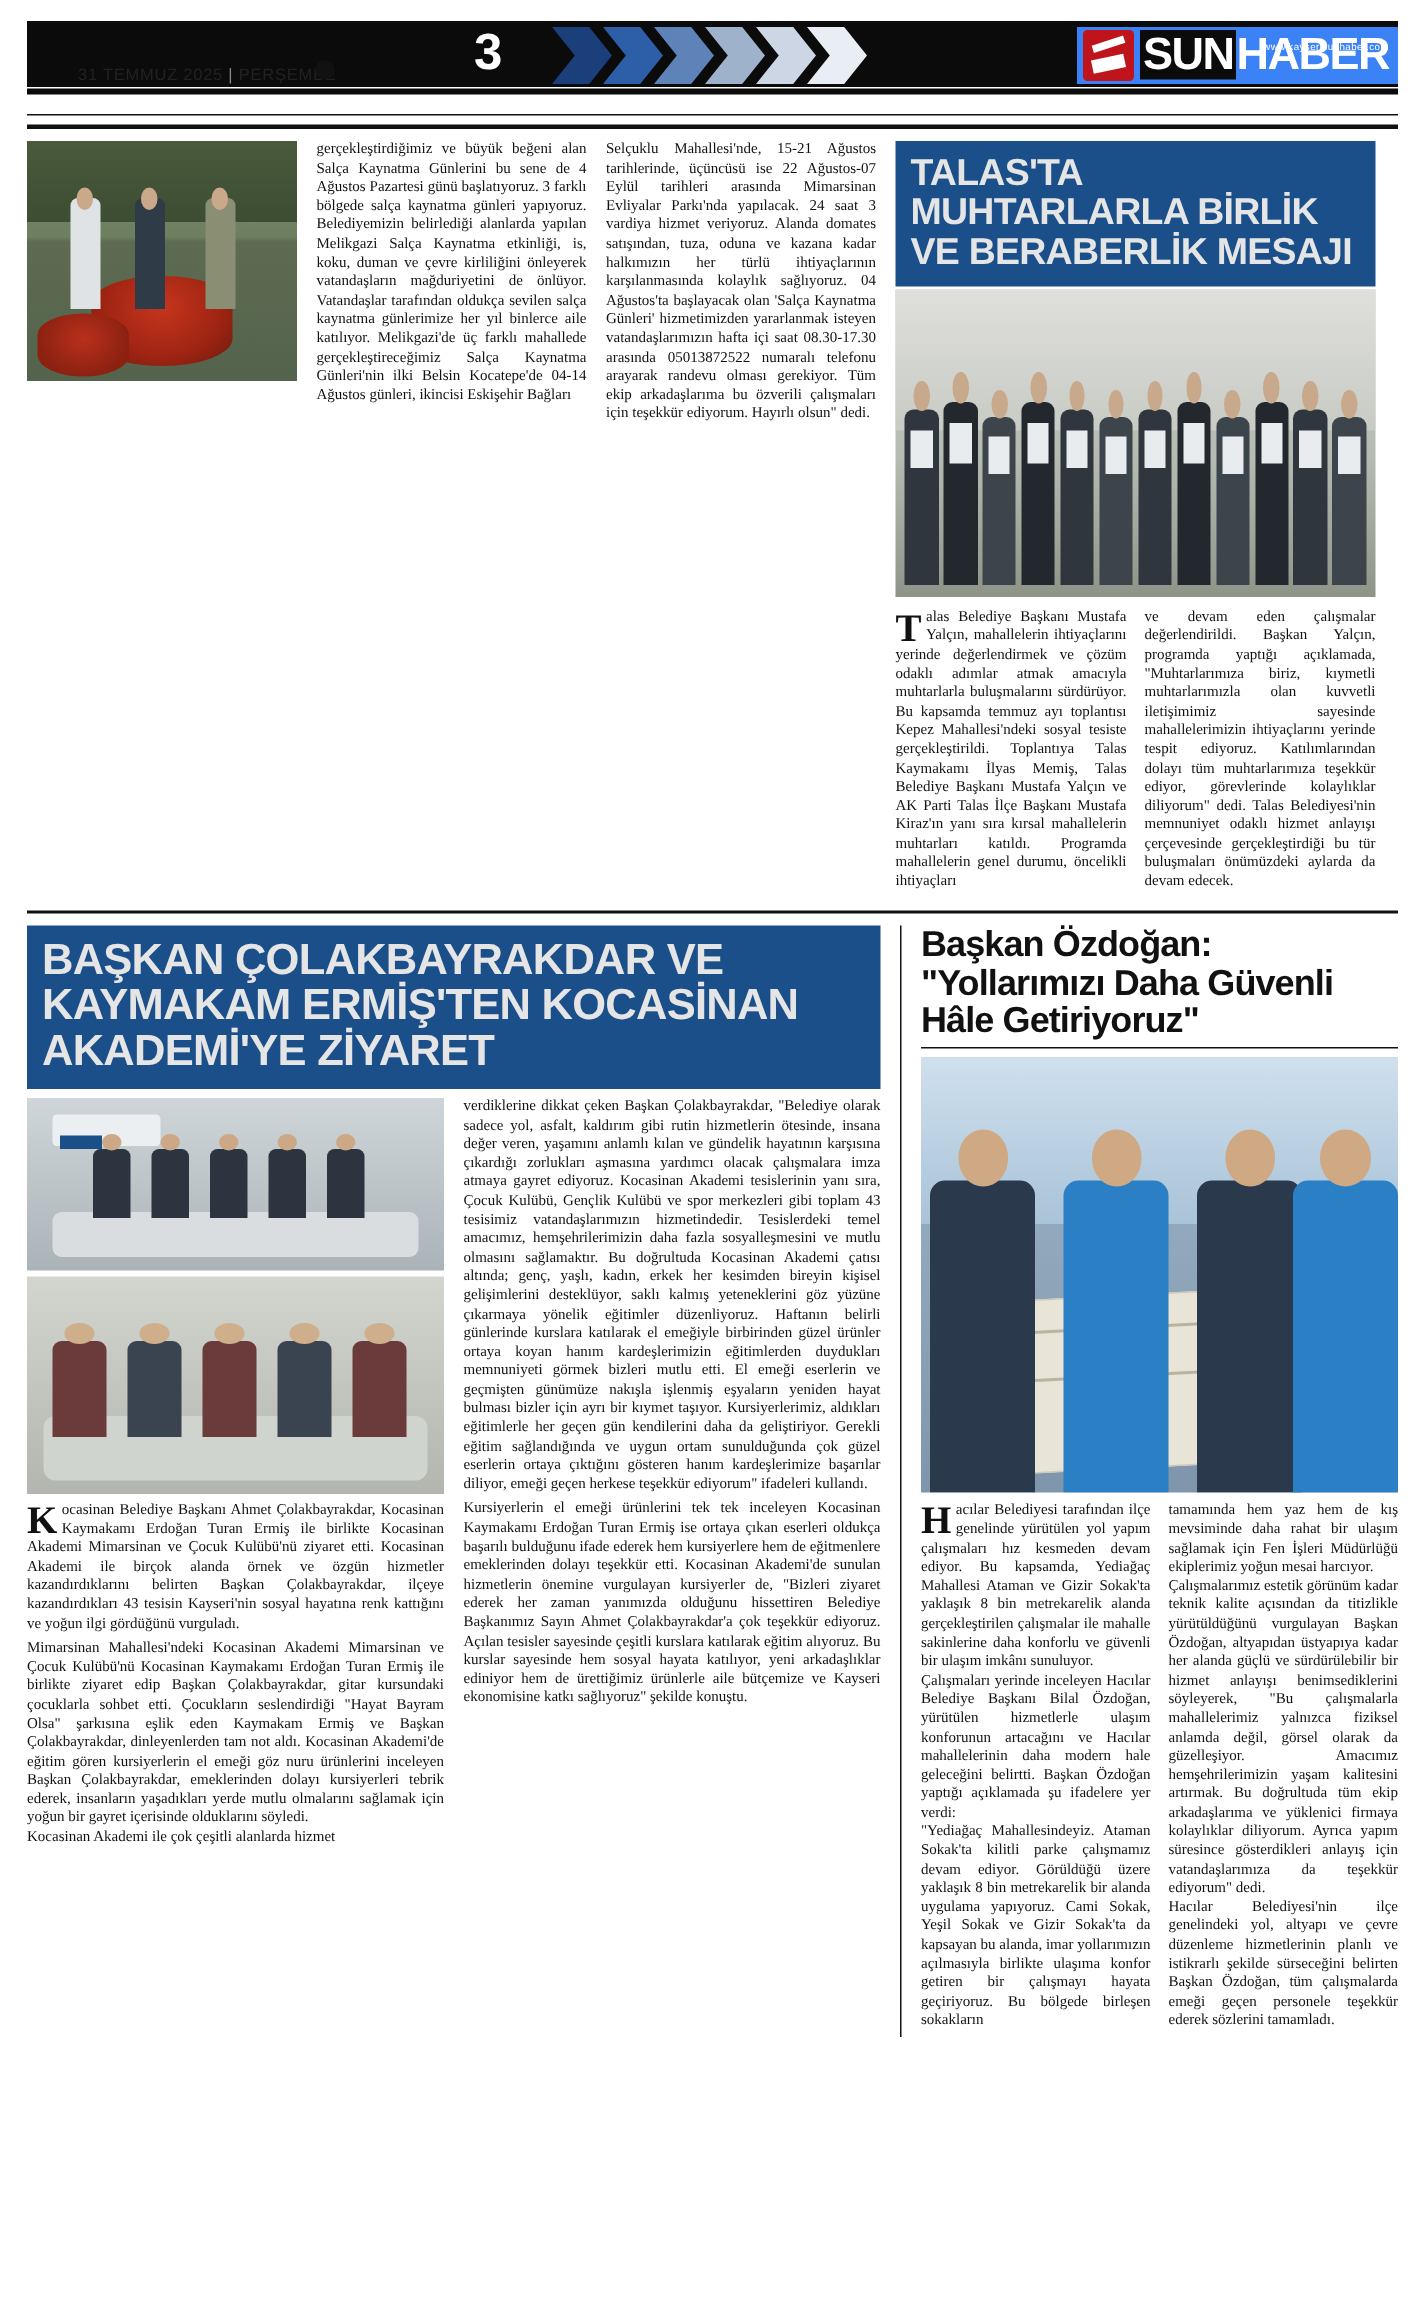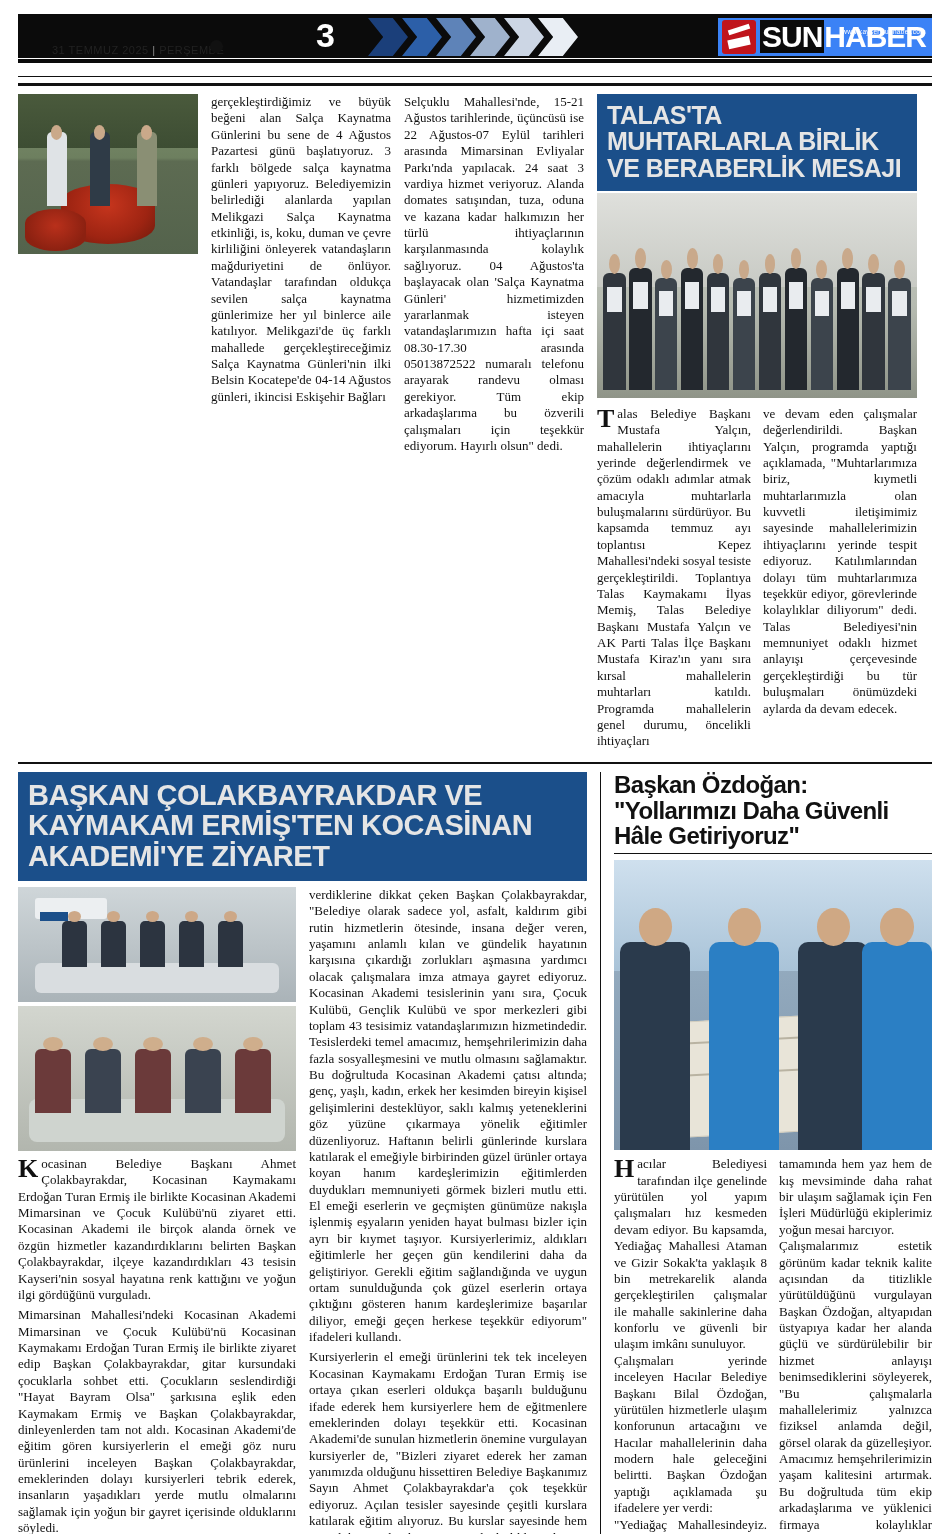--- a/index.html
+++ b/index.html
@@ -35,21 +35,21 @@
 
   
   .lead-head { font-family:"Liberation Sans", sans-serif; font-weight:bold; font-size:43px; line-height:1.02; letter-spacing:-1.2px; margin:14px 0 8px 0; }
   .lead-sub { font-family:"Liberation Sans", sans-serif; font-weight:bold; font-size:17.5px; line-height:1.3; margin-bottom:8px; }
   .rule-thick { height:3px; background:#111; margin:6px 0 8px 0; }
   .rule-thin { height:1px; background:#111; margin:4px 0 6px 0; }
 
   
   .cols { display:flex; gap:13px; }
   .col { }
-  p { margin:0 0 4px 0; text-align:justify; font-size:13px; line-height:1.26; }
+  p { margin:0 0 4px 0; text-align:justify; font-size:10px; line-height:1.26; }
   .dropcap::first-letter { font-size:26px; line-height:22px; float:left; padding:2px 3px 0 0; font-weight:bold; }
 
   .photo { background:#b9c4cc; position:relative; overflow:hidden; }
   .cap { font-size:11.2px; line-height:1.25; text-align:justify; }
 
   
   .boxhead { font-family:"Liberation Sans", sans-serif; font-weight:bold; color:#e5e5e5; line-height:1.05; letter-spacing:-.5px; }
   .box-blue { background:#1b4f8a; }
   .hl-dark { font-family:"Liberation Sans", sans-serif; font-weight:bold; font-size:24px; line-height:1.08; letter-spacing:-.6px; }
 

